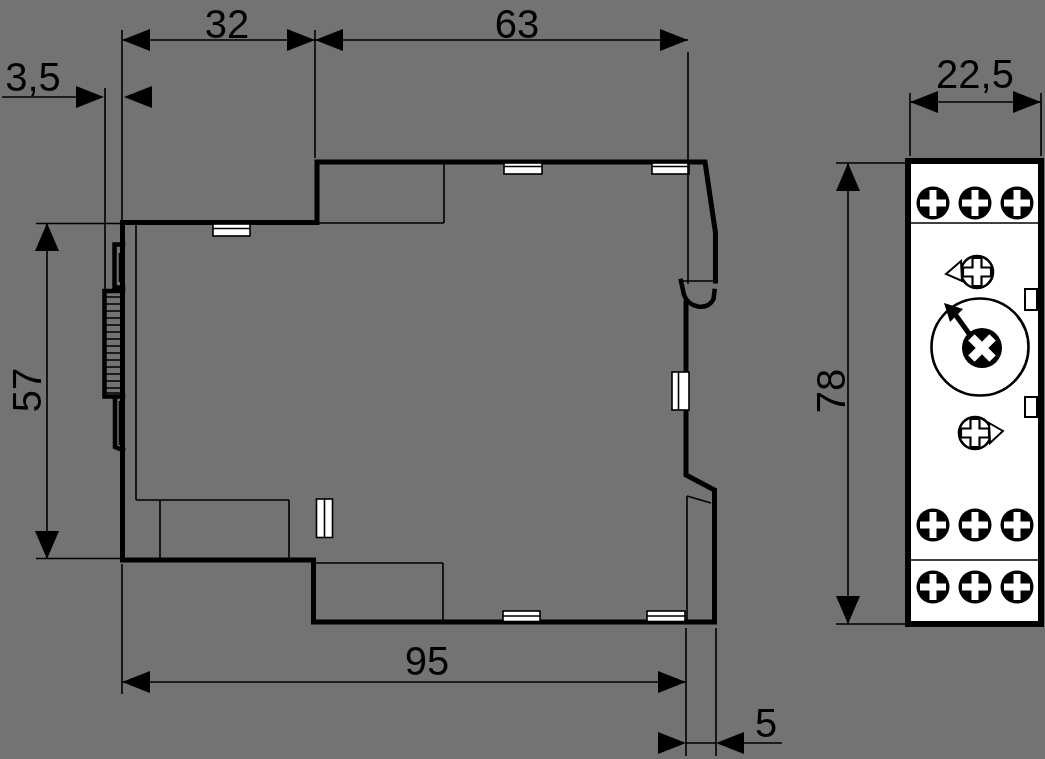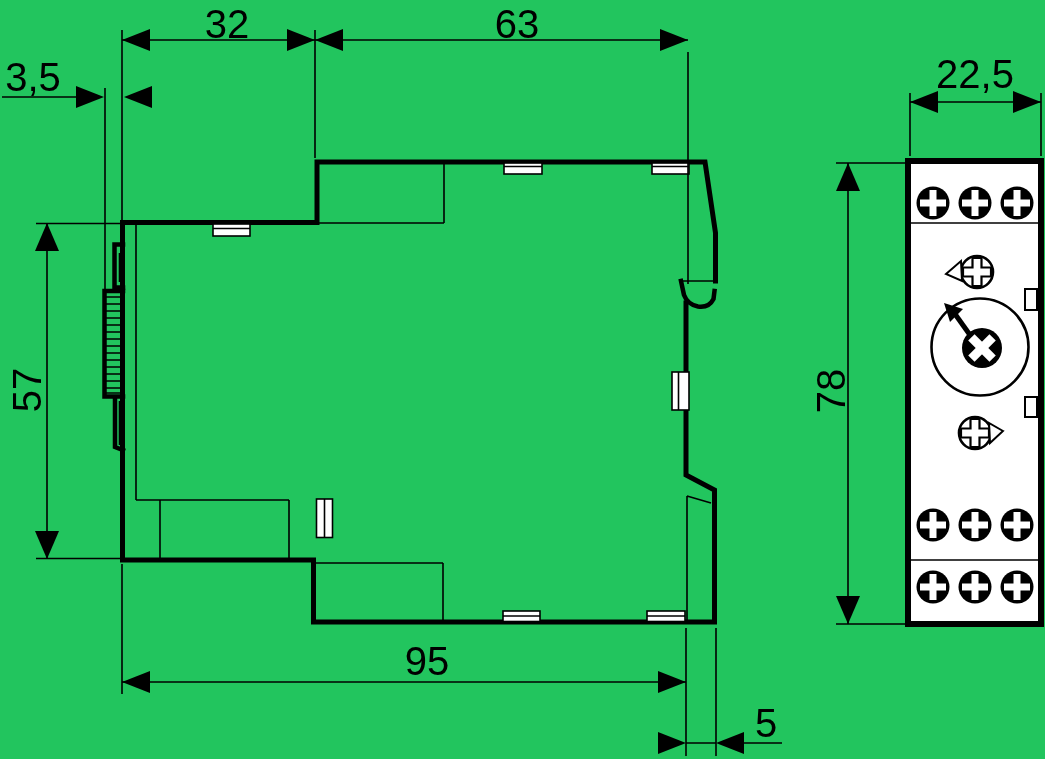--- a/index.html
+++ b/index.html
@@ -1,16 +1,16 @@
 <!DOCTYPE html>
 <html><head>
 <meta charset="utf-8">
 <style>
   html,body{margin:0;padding:0;background:#fff;}
-  .stage{position:relative;width:1045px;height:759px;background:#22c55e;overflow:hidden;}
+  .stage{position:relative;width:1045px;height:759px;background:#737373;overflow:hidden;}
   svg{display:block;}
   .thick{stroke:#000;stroke-width:4.5;fill:none;stroke-linejoin:miter;stroke-linecap:square;}
   .thick5{stroke:#000;stroke-width:5;fill:none;stroke-linejoin:miter;stroke-linecap:square;}
   .thin{stroke:#000;stroke-width:1.6;fill:none;}
   .slot{stroke:#000;stroke-width:1.6;fill:#fff;}
   .dim{stroke:#000;stroke-width:1.6;fill:none;}
   .arrow{fill:#000;stroke:none;}
   .dimtext{font-family:"Liberation Sans","DejaVu Sans",sans-serif;font-size:40px;fill:#000;text-anchor:middle;}
   .panel{stroke:#000;stroke-width:6;fill:#fff;}
   .screw{fill:#000;}

